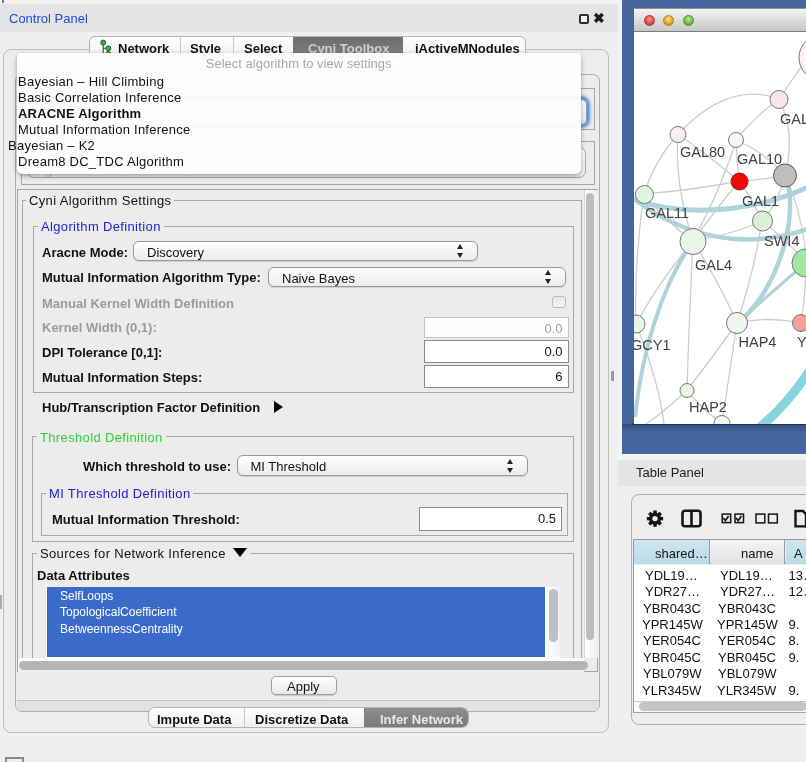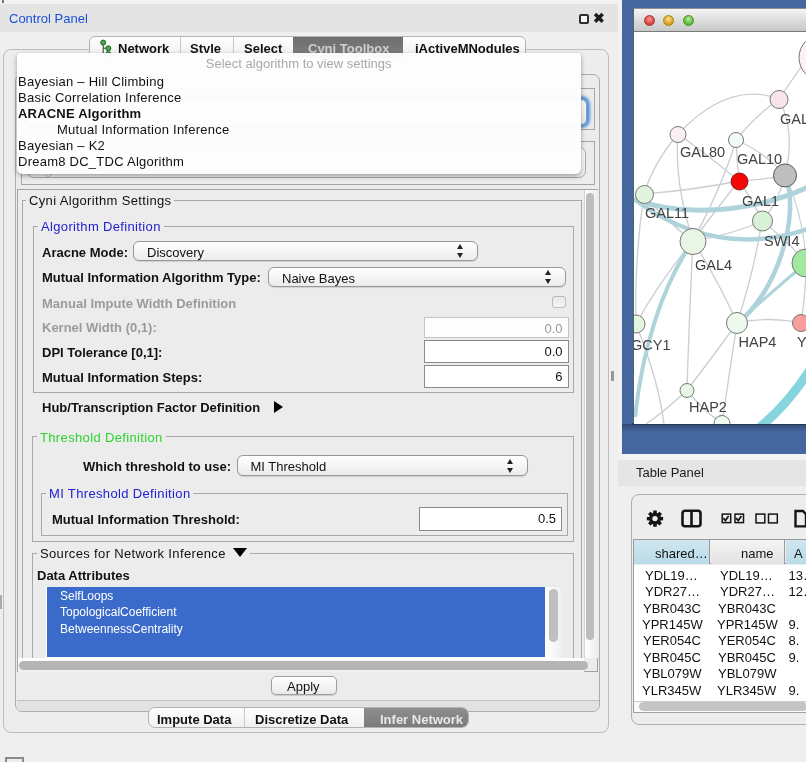--- a/index.html
+++ b/index.html
@@ -60,21 +60,21 @@
     <span class="arr" style="right:14px;top:2.5px;border-left:3.5px solid transparent;border-right:3.5px solid transparent;border-bottom:5px solid #222;"></span>
     <span class="arr" style="right:14px;top:11.5px;border-left:3.5px solid transparent;border-right:3.5px solid transparent;border-top:5px solid #222;"></span>
   </div>
   <div class="abs lbl b" style="left:24px;top:80px;">Mutual Information Algorithm Type:</div>
   <div class="combo" style="left:250px;top:76.5px;width:297.5px;height:20.5px;">
         <span class="ct">Naive Bayes</span>
     <span class="arr" style="right:14px;top:2.5px;border-left:3.5px solid transparent;border-right:3.5px solid transparent;border-bottom:5px solid #222;"></span>
     <span class="arr" style="right:14px;top:11.5px;border-left:3.5px solid transparent;border-right:3.5px solid transparent;border-top:5px solid #222;"></span>
   </div>
 
-  <div class="abs lbl b gray" style="left:24px;top:106px;">Manual Impute Width Definition</div>
+  <div class="abs lbl b gray" style="left:24px;top:106px;">Manual Kernel Width Definition</div>
   <div class="abs" style="left:534px;top:106px;width:14px;height:12px;border:1px solid #bbb;border-radius:3px;background:linear-gradient(#e8e8e8,#f4f4f4);"></div>
 
   <div class="abs lbl b gray" style="left:24px;top:130px;">Kernel Width (0,1):</div>
   <div class="tfield" style="left:406px;top:127px;width:144.5px;height:20.5px;border-color:#c4c4c4;background:#fdfdfd;">
         <span class="tv" style="color:#9b9b9b;">0.0</span>
       </div>
 
   <div class="abs lbl b" style="left:24px;top:155px;">DPI Tolerance [0,1]:</div>
   <div class="tfield" style="left:406px;top:150px;width:144.5px;height:23px;">
         <span class="tv">0.0</span>
@@ -143,22 +143,22 @@
     <circle cx="8.3" cy="9.3" r="2.5" fill="#4aa84a" stroke="#1f661f"></circle>
     <circle cx="8.3" cy="15" r="2.5" fill="#4aa84a" stroke="#1f661f"></circle>
   </svg>
 </div>
 
 <div class="abs" style="left:16.7px;top:53px;width:564px;height:120.5px;background:rgba(253,253,253,0.97);border-radius:4px 4px 6px 6px;box-shadow:0 2px 5px rgba(0,0,0,0.35);"></div>
 <div class="abs" style="left:16.7px;top:55.5px;width:564px;text-align:center;font-size:13px;color:#a9a9a9;">Select algorithm to view settings</div>
 <div class="abs lbl" style="left:18px;top:74px;letter-spacing:0.25px;">Bayesian – Hill Climbing</div>
 <div class="abs lbl" style="left:18px;top:90px;letter-spacing:0.25px;">Basic Correlation Inference</div>
 <div class="abs lbl b" style="left:18px;top:106px;letter-spacing:0.2px;">ARACNE Algorithm</div>
-<div class="abs lbl" style="left:18px;top:122px;letter-spacing:0.25px;padding-left:39px;">Mutual Information Inference</div>
-<div class="abs lbl" style="left:18px;top:138px;letter-spacing:0.25px;">Bayesian – K2</div>
+<div class="abs lbl" style="left:18px;top:122px;letter-spacing:0.25px;">Mutual Information Inference</div>
+<div class="abs lbl" style="left:8px;top:138px;letter-spacing:0.25px;">Bayesian – K2</div>
 <div class="abs lbl" style="left:18px;top:154px;letter-spacing:0.25px;">Dream8 DC_TDC Algorithm</div>
 
 <div class="abs" style="left:271px;top:676px;width:66px;height:19px;border:1px solid #9e9e9e;border-radius:5px;background:linear-gradient(#ffffff,#e9e9e9);box-shadow:0 1px 1px rgba(0,0,0,0.15);"></div>
 <div class="abs lbl" style="left:287px;top:679px;">Apply</div>
 
 <div class="abs" style="left:148px;top:707px;width:321px;height:21px;border:1px solid #b3b3b3;border-radius:7px;background:linear-gradient(#fefefe,#f0f0f0);overflow:hidden;">
   <div class="abs" style="left:95px;top:0;width:1px;height:22px;background:#c9c9c9;"></div>
   <div class="abs" style="left:215px;top:0;width:106px;height:22px;background:linear-gradient(#8e8e8e,#787878);"></div>
   <div class="abs lbl b" style="left:8px;top:4px;text-align:center;">Impute Data</div>
   <div class="abs lbl b" style="left:106px;top:4px;">Discretize Data</div>

